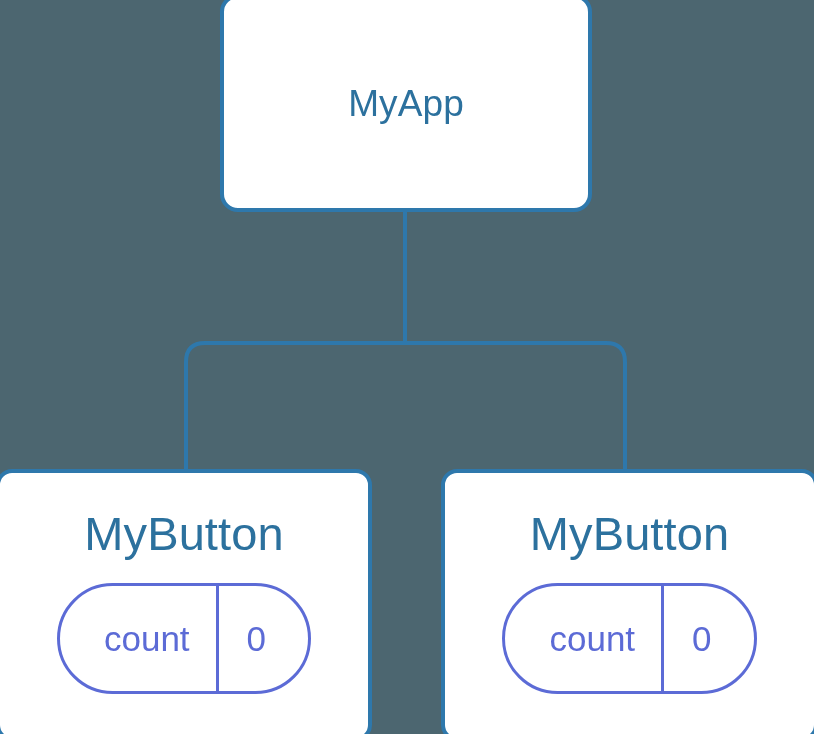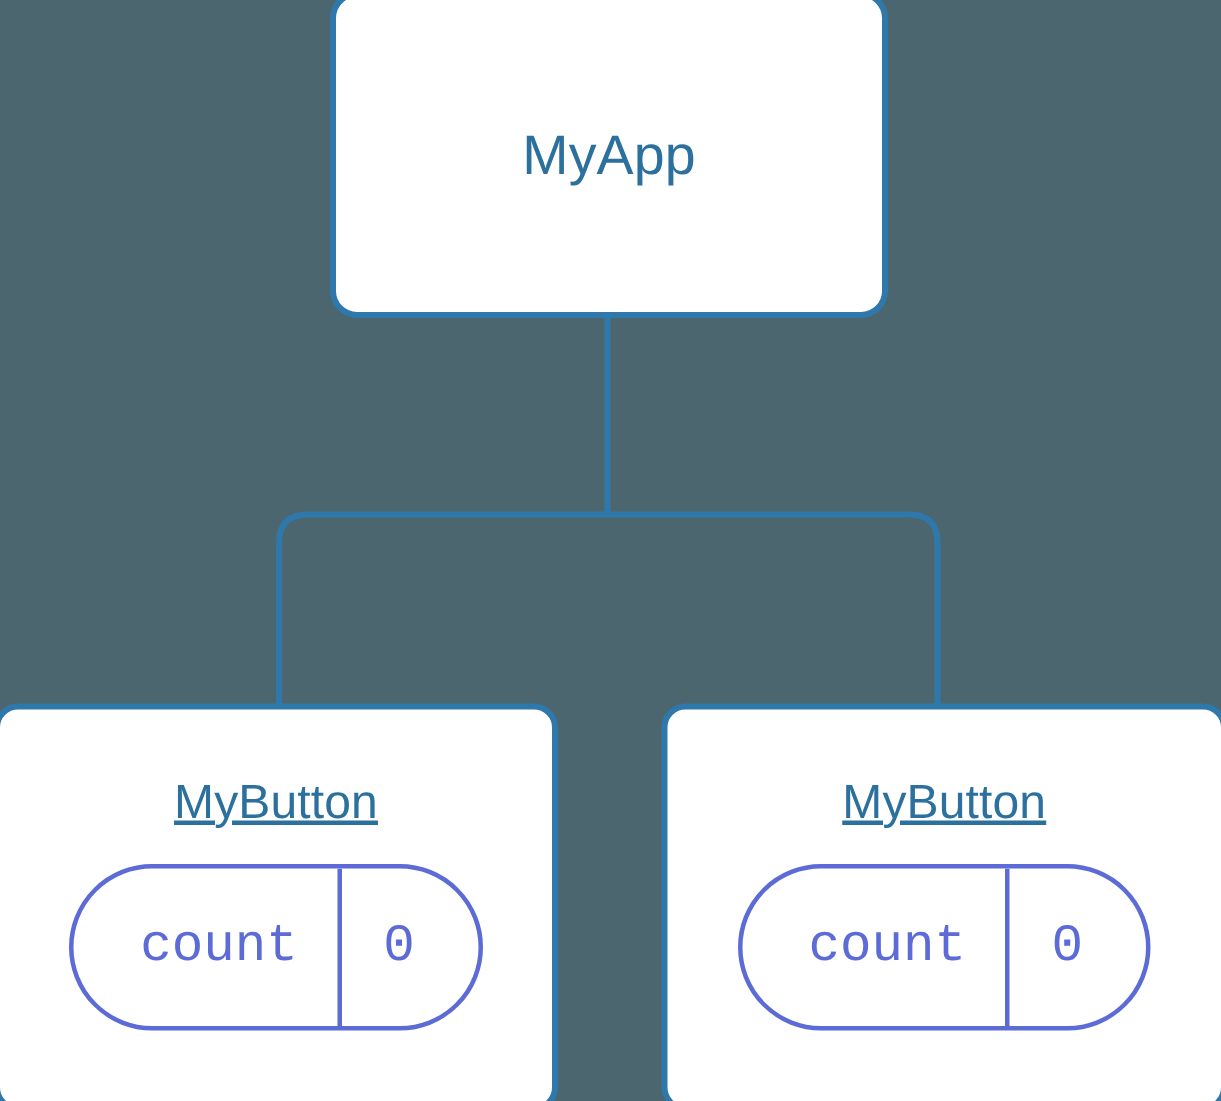--- a/index.html
+++ b/index.html
@@ -64,35 +64,33 @@
   .node-title {
     color: #2c719e;
     font-size: 37px;
     font-weight: 400;
     letter-spacing: 0.1px;
     line-height: 1;
     white-space: nowrap;
   }
   .node-child-left .node-title,
   .node-child-right .node-title {
-    font-size: 32px;
+    font-size: 47px;
     margin-top: -6px;
-    text-decoration: underline;
   }
   .state-pill {
     margin-top: 26px;
     display: flex;
     align-items: stretch;
     height: 111px;
     border: 3px solid #5c6bd6;
     border-radius: 999px;
     background: #ffffff;
     box-sizing: border-box;
     overflow: hidden;
-    font-family: Liberation Mono, monospace;
   }
   .pill-key {
     display: flex;
     align-items: center;
     justify-content: center;
     padding: 0 26px 0 44px;
     color: #5c6bd6;
     font-size: 35px;
     line-height: 1;
     white-space: nowrap;

